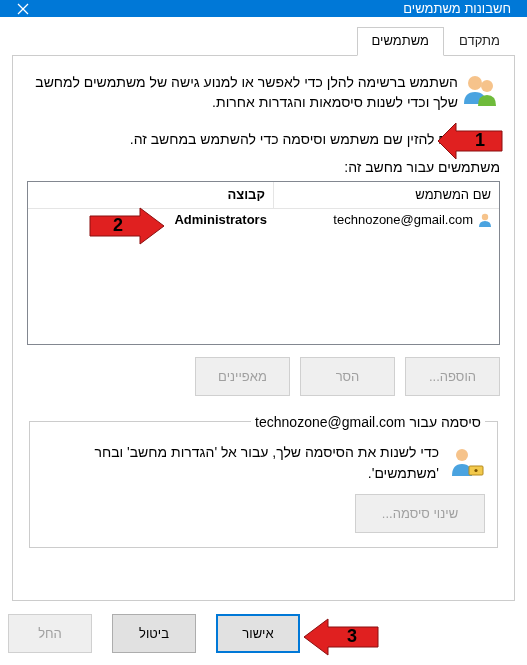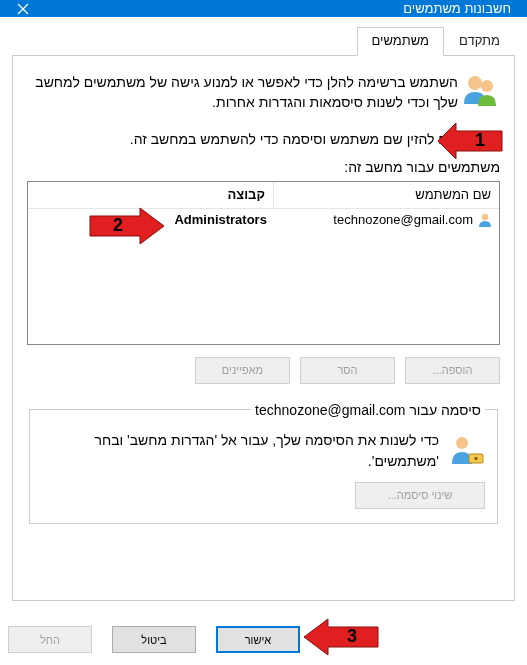--- a/index.html
+++ b/index.html
@@ -146,24 +146,24 @@
   .row-icon { width: 16px; height: 16px; flex: 0 0 16px; }
 
   .btnrow {
     display: flex;
     gap: 10px;
     margin-top: 12px;
     justify-content: flex-start;
   }
   button.win {
     font-family: inherit;
-    font-size: 11px;
+    font-size: 13px;
     padding: 4px 10px;
     min-width: 95px;
-    height: 27px;
+    height: 39px;
     background: #e1e1e1;
     border: 1px solid #adadad;
     cursor: pointer;
     direction: rtl;
   }
   button.win:disabled {
     color: #a0a0a0;
     background: #efefef;
     border-color: #d0d0d0;
     cursor: default;

